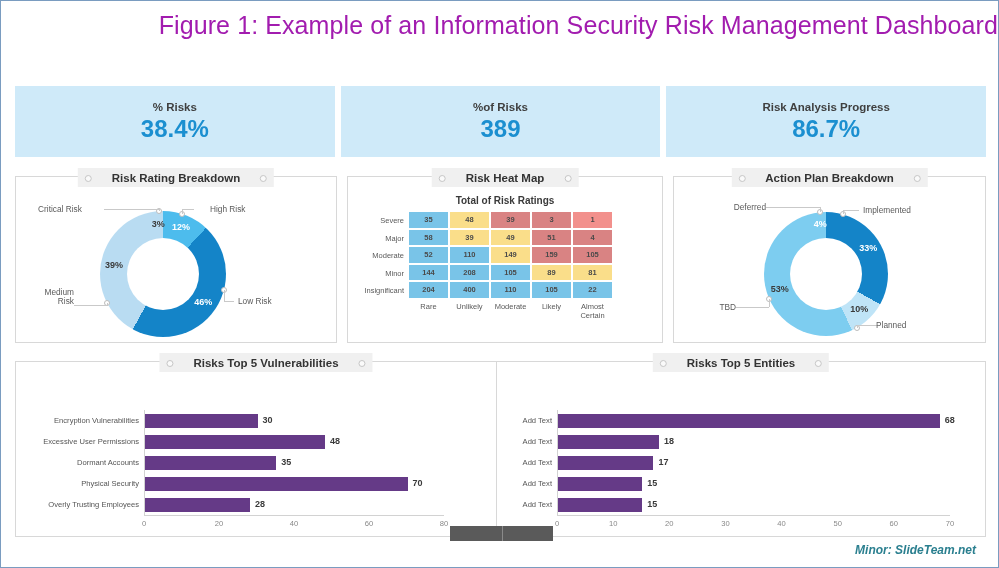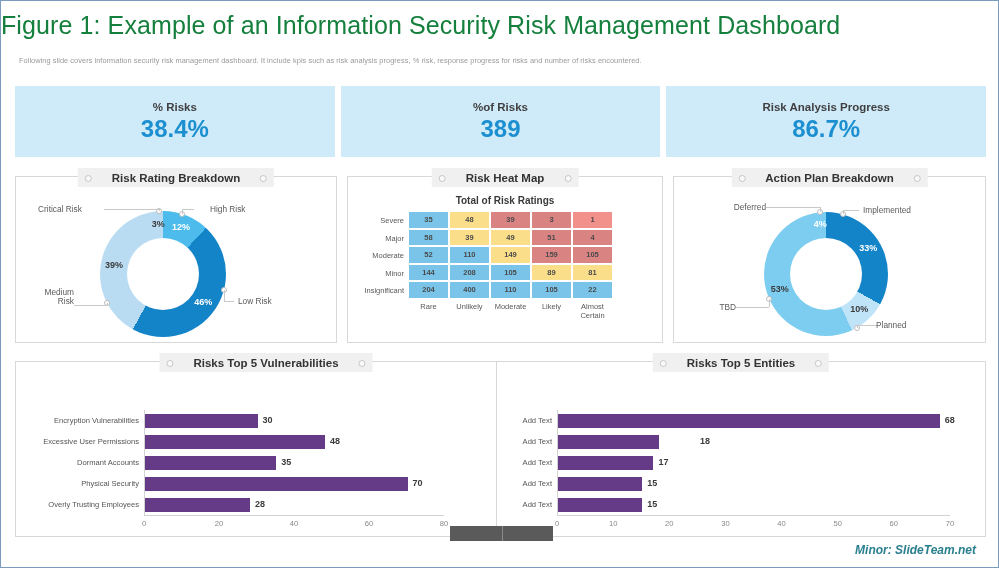--- a/index.html
+++ b/index.html
@@ -2,22 +2,22 @@
 <html><head>
 <meta charset="utf-8">
 <style>
   html,body{margin:0;padding:0;background:#ffffff;}
   body{width:999px;height:568px;overflow:hidden;font-family:"Liberation Sans",sans-serif;}
 
   .slide{position:relative;width:999px;height:568px;box-sizing:border-box;
          border:1px solid #7a9cc0;background:#ffffff;}
 
   
-  .title{position:absolute;left:0;right:0;top:10px;text-align:left;
-         font-size:25px;color:#15803d;font-weight:400;letter-spacing:.1px;}
+  .title{position:absolute;left:0;right:0;top:10px;text-align:right;
+         font-size:25px;color:#a21caf;font-weight:400;letter-spacing:.1px;}
   .subtitle{position:absolute;left:18px;top:55px;width:962px;
             font-size:7.4px;color:#9a9a9a;letter-spacing:.05px;white-space:nowrap;}
 
   
   .kpis{position:absolute;left:14px;top:85px;width:971px;height:71px;display:flex;gap:6px;}
   .kpi{flex:1;background:#cfeaf9;display:flex;flex-direction:column;
        align-items:center;justify-content:center;}
   .kpi .lbl{font-size:11.5px;color:#3f3f3f;font-weight:bold;line-height:13px;text-align:center;}
   .kpi .val{font-size:24px;color:#1b8fd0;font-weight:bold;line-height:27px;margin-top:1px;}
 
@@ -69,21 +69,20 @@
           font-weight:bold;color:#2a7f8f;}
   .scroll-artifact{position:absolute;left:449px;top:525px;width:103px;height:15px;background:#5a5a5a;}
   .scroll-artifact::after{content:"";position:absolute;left:52px;top:0;width:1px;height:15px;background:#8a8a8a;}
 </style>
 </head>
 <body>
 
 <div class="slide">
 
   <div class="title">Figure 1: Example of an Information Security Risk Management Dashboard</div>
-  <div class="subtitle">Following slide covers information security risk management dashboard. It include kpis such as risk analysis progress, % risk, response progress for risks and number of risks encountered.</div>
 
   <div class="kpis">
     <div class="kpi">
       <div class="lbl">% Risks</div>
       <div class="val">38.4%</div>
     </div>
     <div class="kpi">
       <div class="lbl">%of Risks</div>
       <div class="val">389</div>
     </div>
@@ -248,21 +247,21 @@
       <span class="cap">Risks Top 5 Entities</span>
     </div>
     <div class="bars" id="bars-ent">
         <div class="axis-line" style="left: 60px; top: 153px; width: 393px; height: 1px;"></div>
         <div class="axis-line" style="left: 60px; top: 48px; width: 1px; height: 105px;"></div>
         <div class="bbar" style="left: 61px; top: 51.5px; width: 381.771px; height: 14px; background: rgb(101, 58, 135);"></div>
         <div class="bcat" style="left: 0px; width: 55px; top: 53.5px;">Add Text</div>
         <div class="bval" style="left: 447.771px; top: 52.5px;">68</div>
         <div class="bbar" style="left: 61px; top: 72.5px; width: 101.057px; height: 14px; background: rgb(101, 58, 135);"></div>
         <div class="bcat" style="left: 0px; width: 55px; top: 74.5px;">Add Text</div>
-        <div class="bval" style="left: 167.057px; top: 73.5px; margin-left: 36px;">18</div>
+        <div class="bval" style="left: 167.057px; top: 73.5px;">18</div>
         <div class="bbar" style="left: 61px; top: 93.5px; width: 95.4429px; height: 14px; background: rgb(101, 58, 135);"></div>
         <div class="bcat" style="left: 0px; width: 55px; top: 95.5px;">Add Text</div>
         <div class="bval" style="left: 161.443px; top: 94.5px;">17</div>
         <div class="bbar" style="left: 61px; top: 114.5px; width: 84.2143px; height: 14px; background: rgb(101, 58, 135);"></div>
         <div class="bcat" style="left: 0px; width: 55px; top: 116.5px;">Add Text</div>
         <div class="bval" style="left: 150.214px; top: 115.5px;">15</div>
         <div class="bbar" style="left: 61px; top: 135.5px; width: 84.2143px; height: 14px; background: rgb(101, 58, 135);"></div>
         <div class="bcat" style="left: 0px; width: 55px; top: 137.5px;">Add Text</div>
         <div class="bval" style="left: 150.214px; top: 136.5px;">15</div>
         <div class="tick" style="left: 50px; top: 157px;">0</div>

